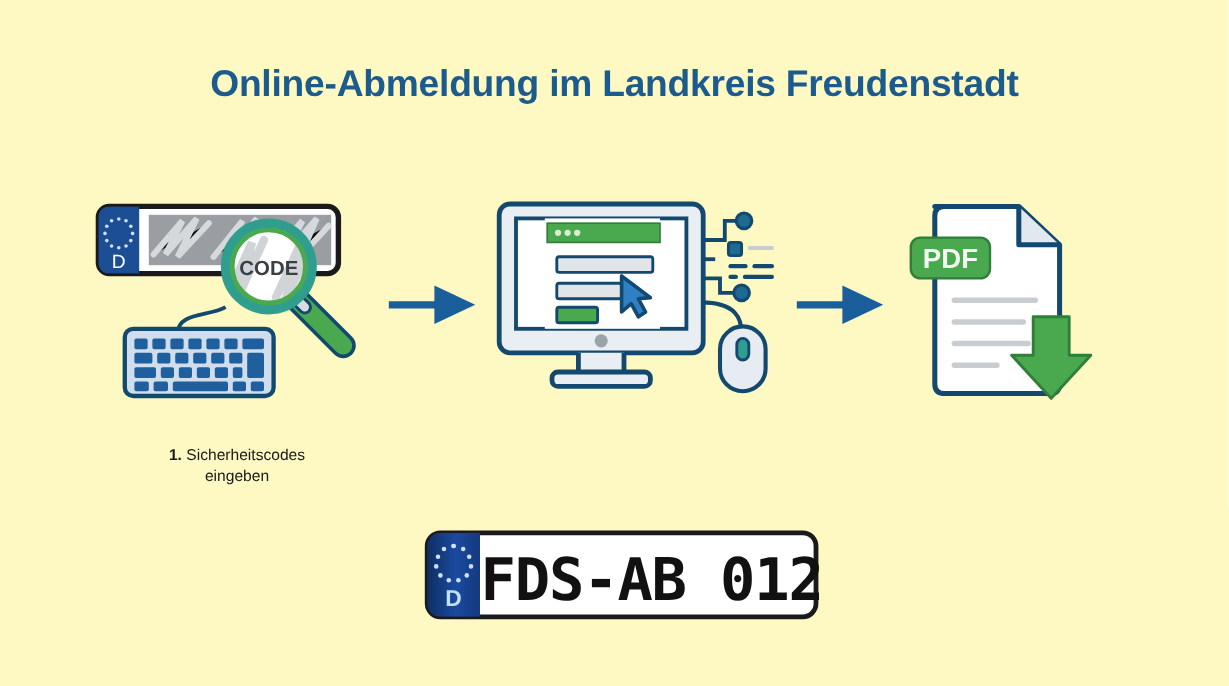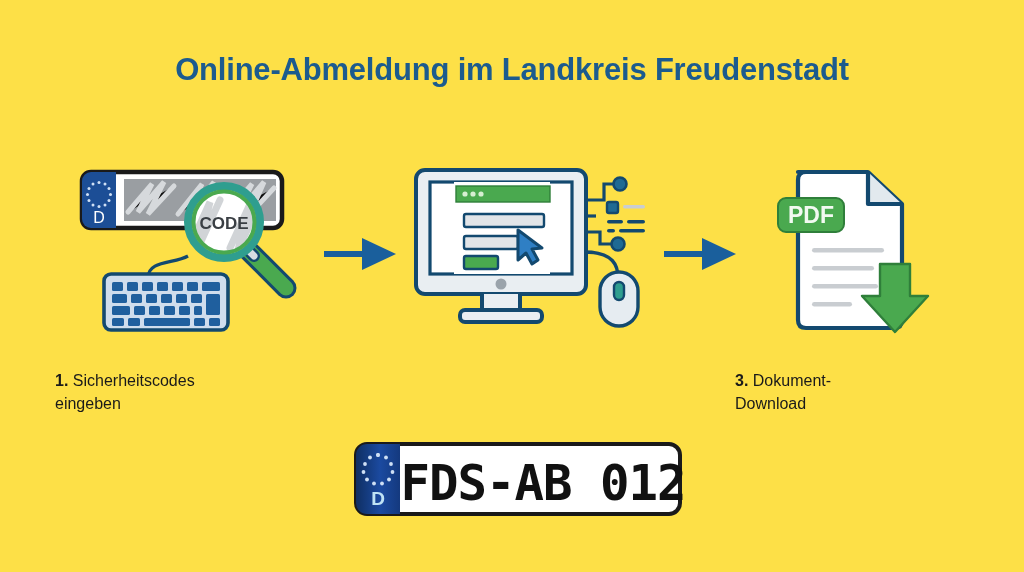--- a/index.html
+++ b/index.html
@@ -13,21 +13,21 @@
     position: relative;
     overflow: hidden;
     font-family: "Liberation Sans", sans-serif;
     -webkit-font-smoothing: antialiased;
   }
   .canvas {
     position: absolute;
     inset: 0;
     width: 1024px;
     height: 572px;
-    background: #fde047;
+    background: #fef9c3;
   }
 
   
   .title {
     position: absolute;
     top: 52px;
     left: 0;
     width: 1024px;
     text-align: center;
     font-size: 31px;
@@ -44,35 +44,36 @@
     left: 0;
     width: 1024px;
     height: 190px;
   }
   .step-art {
     position: absolute;
     top: 0;
   }
   .step1-art { left: 78px;  width: 240px; height: 180px; }
   .step2-art { left: 408px; width: 250px; height: 180px; }
-  .step3-art { left: 764px; width: 180px; height: 180px; }
+  .step3-art { left: 745px; width: 180px; height: 180px; }
 
   .arrow {
     position: absolute;
     top: 74px;
   }
   .arrow1 { left: 322px; }
   .arrow2 { left: 662px; }
 
   
   .caption {
     position: absolute;
-    font-size: 16px;
+    font-size: 13px;
     color: #1a1a1a;
     line-height: 1.42;
+    text-align: center;
   }
   .caption b { font-weight: bold; }
   .cap1 { top: 370px; left: 55px;  width: 285px; }
   .cap2 { top: 370px; left: 400px; width: 270px; }
   .cap3 { top: 370px; left: 735px; width: 240px; }
 
   
   .plate-big {
     position: absolute;
     top: 441px;
@@ -282,25 +283,20 @@
     </div>
   </div>
 
   <div class="caption cap1">
     <b>1.</b>
     <span>Sicherheitscodes</span><br>
     <span>eingeben</span>
   </div>
 
 
-  <div class="caption cap3">
-    <b>3.</b>
-    <span>Dokument-</span><br>
-    <span>Download</span>
-  </div>
 
   <div class="plate-big">
     <svg viewBox="0 0 330 76" width="330" height="76">
       <defs>
         <clipPath id="bigPlateClip">
           <rect x="3" y="3" width="324" height="70" rx="11"></rect>
         </clipPath>
         <linearGradient id="euBandGrad" x1="0" y1="0" x2="1" y2="0">
           <stop offset="0%" stop-color="#0f2f63"></stop>
           <stop offset="55%" stop-color="#1b4aa0"></stop>

